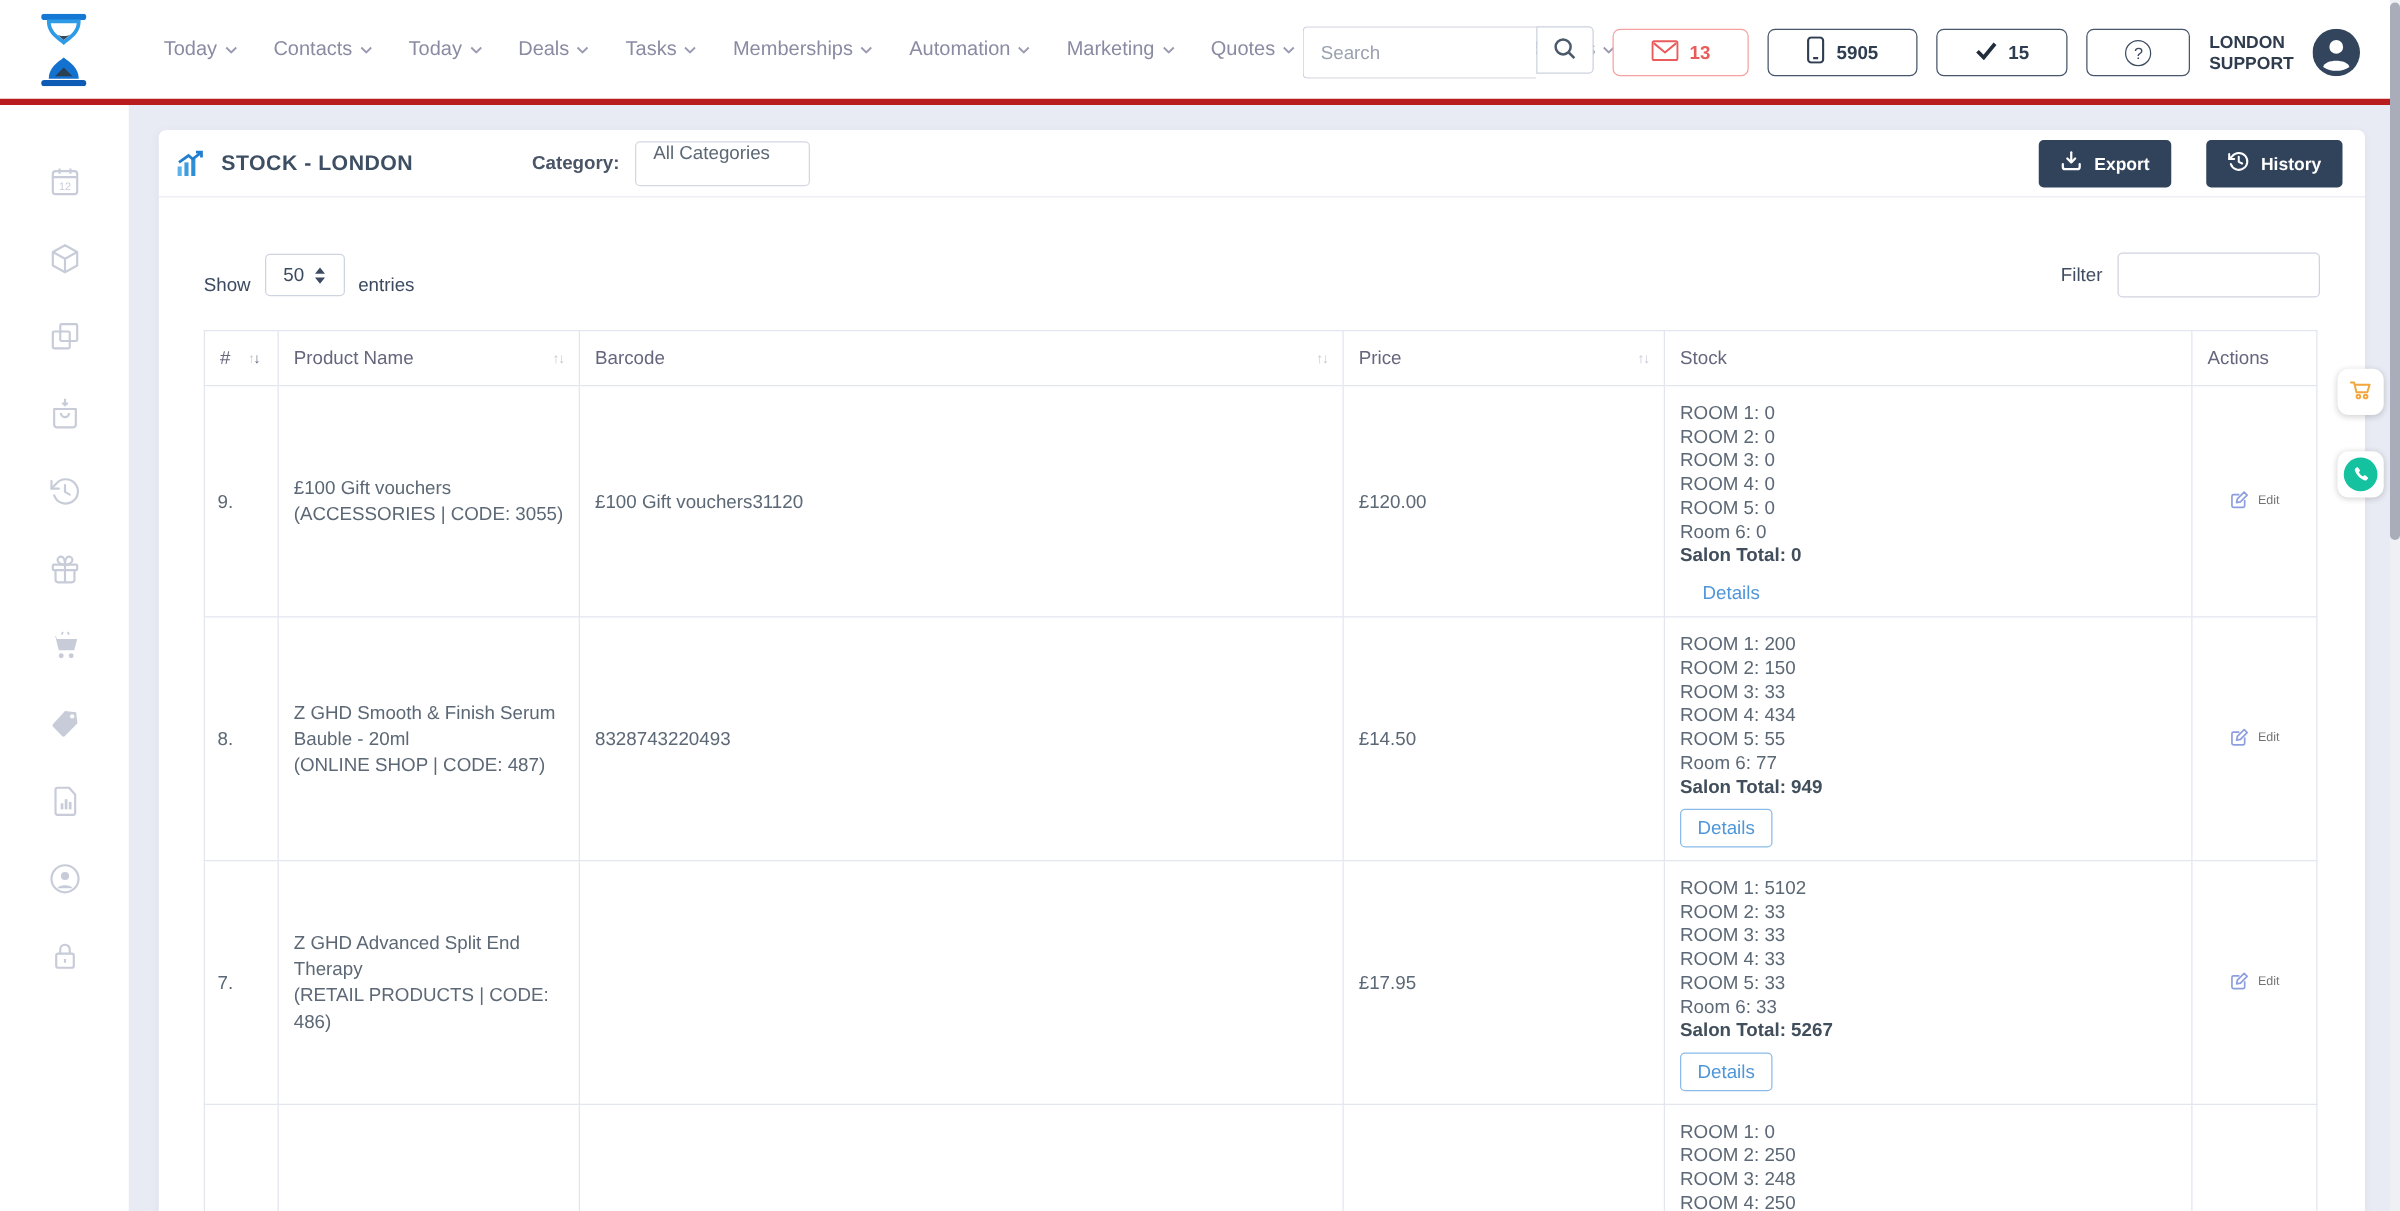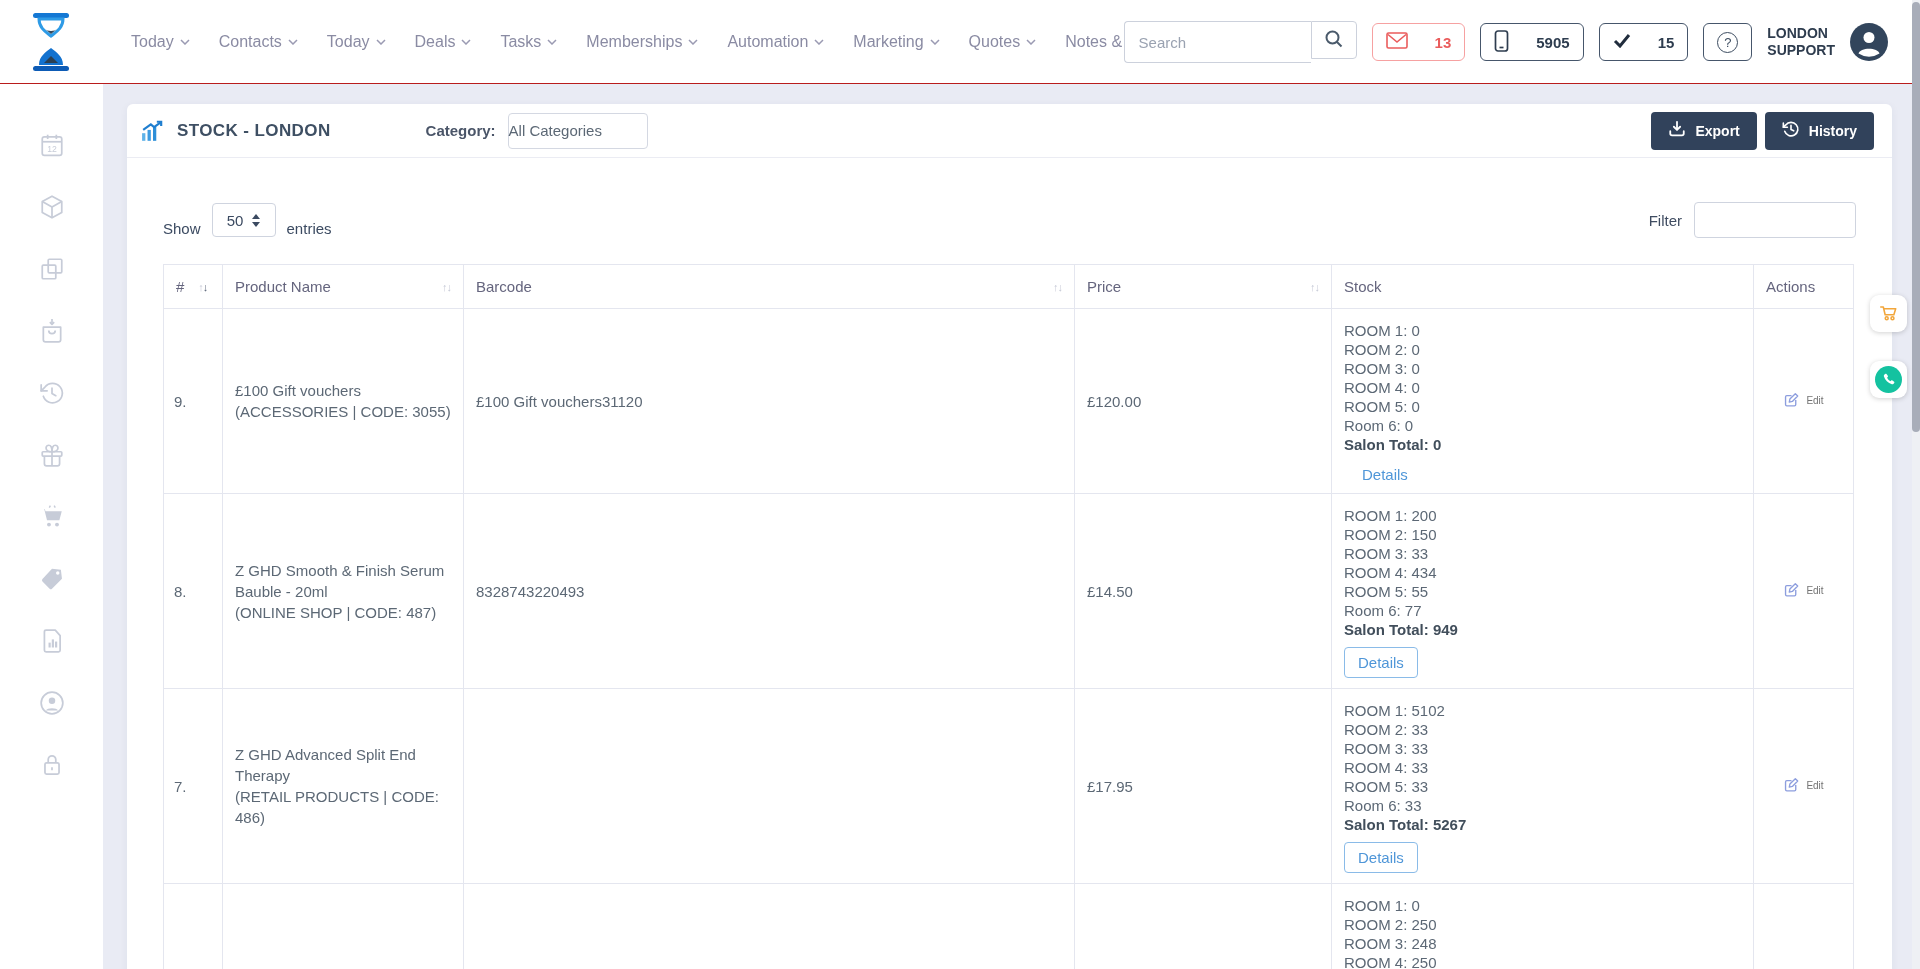--- a/index.html
+++ b/index.html
@@ -1,51 +1,51 @@
 <!DOCTYPE html>
 <html><head>
 <meta charset="utf-8">
 <style>
   *{margin:0;padding:0;box-sizing:border-box}
   html,body{width:1920px;height:969px;overflow:hidden}
   body{background:#e9ebf4;font-family:"Liberation Sans",sans-serif;position:relative}
 
   
-  .topbar{position:absolute;top:0;left:0;width:1920px;height:84px;background:#fff;display:flex;align-items:center;z-index:3;border-bottom:1px solid #b91c1c}
+  .topbar{position:absolute;top:0;left:0;width:1920px;height:84px;background:#fff;display:flex;align-items:center;z-index:3;border-bottom:5px solid #b91c1c}
   .logo{margin-left:31px;width:40px;height:58px;cursor:pointer;flex:none}
   .nav{display:flex;align-items:center;gap:29px;margin-left:60px}
   .nav-item{display:flex;align-items:center;gap:6px;color:#8a8ba3;font-size:16px;cursor:pointer;white-space:nowrap}
   .chev{display:flex;align-items:center}
   .top-right{position:absolute;right:32px;top:0;height:84px;display:flex;align-items:center;gap:15px}
   .search-group{display:flex}
   .search-input{width:187px;height:42px;border:1px solid #ccd1dc;border-right:none;border-radius:4px 0 0 4px;padding:0 14px;font-size:15px;color:#444;outline:none;font-family:inherit}
   .search-input::placeholder{color:#9aa2b1}
   .search-btn{width:46px;height:38px;border:1px solid #ccd1dc;border-radius:0 4px 4px 0;background:#fff;display:flex;align-items:center;justify-content:center;cursor:pointer}
-  .badge{height:38px;border-radius:6px;display:flex;align-items:center;gap:27px;padding:0 13px;font-size:15px;font-weight:bold;cursor:pointer;background:#fff}
+  .badge{height:38px;border-radius:6px;display:flex;align-items:center;gap:9px;padding:0 30px;font-size:15px;font-weight:bold;cursor:pointer;background:#fff}
   .badge.red{border:1px solid #f6a1a1;color:#ea5c5c}
   .badge.dark{border:1px solid #46566b;color:#2e3d4f}
   .qmark{width:21px;height:21px;border:1.5px solid #3c4c60;border-radius:50%;display:flex;align-items:center;justify-content:center;font-size:13px;font-weight:normal;color:#3c4c60}
   .user-name{font-size:14px;font-weight:bold;color:#2e3c4e;line-height:17px}
   .avatar{width:38px;height:38px;cursor:pointer;flex:none}
 
   
   .sidebar{position:absolute;left:0;top:84px;width:103px;height:885px;background:#fff;display:flex;flex-direction:column;align-items:center;padding-top:48px;gap:36px;z-index:2}
   .side-icon{width:26px;height:26px;color:#c7ccd8;cursor:pointer}
   .side-icon svg{width:26px;height:26px;display:block}
 
   
   .card{position:absolute;left:127px;top:104px;width:1765px;height:880px;background:#fff;border-radius:6px;box-shadow:0 2px 8px rgba(40,50,80,.06);z-index:1}
   .card-header{height:54px;display:flex;align-items:center;padding:0 18px 0 14px;border-bottom:1px solid #ebecf3}
   .title-icon{width:26px;height:24px;display:flex;align-items:center}
   .page-title{font-size:17px;font-weight:bold;color:#3e4f63;letter-spacing:.4px;margin-left:10px}
   .category-label{margin-left:95px;font-size:15px;font-weight:bold;color:#4a5568}
-  .category-select{margin-left:12px;width:140px;height:36px;border:1px solid #d4d8e2;border-radius:4px;display:flex;align-items:center;font-size:15px;color:#5c6875;cursor:pointer;background:#fff}
+  .category-select{margin-left:12px;width:140px;height:36px;border:1px solid #d4d8e2;border-radius:4px;display:flex;align-items:flex-start;padding-left:14px;font-size:15px;color:#5c6875;cursor:pointer;background:#fff}
   .spacer{flex:1}
   .btn-dark{height:38px;background:#31425b;color:#fff;border:none;border-radius:4px;display:flex;align-items:center;gap:9px;padding:0 17px;font-size:14px;font-weight:bold;cursor:pointer;font-family:inherit}
-  .btn-dark + .btn-dark{margin-left:8px}
+  .btn-dark + .btn-dark{margin-left:28px}
 
   
   .controls{display:flex;align-items:center;margin:44px 36px 0 36px}
   .show-group{display:flex;align-items:flex-end;gap:11px;font-size:15px;color:#3b4a61}
   .page-size{width:64px;height:34px;border:1px solid #cfd4df;border-radius:4px;display:flex;align-items:center;justify-content:center;gap:9px;cursor:pointer;color:#3b4a61;font-size:15px;background:#fff}
   .stepper{display:flex;flex-direction:column;gap:3px}
   .tri-up{width:0;height:0;border-left:4px solid transparent;border-right:4px solid transparent;border-bottom:5px solid #3b4a61}
   .tri-down{width:0;height:0;border-left:4px solid transparent;border-right:4px solid transparent;border-top:5px solid #3b4a61}
   .filter-group{margin-left:auto;display:flex;align-items:center;gap:12px;font-size:15px;color:#3f4c61}
   .filter-input{width:162px;height:36px;border:1px solid #cfd4df;border-radius:4px;padding:0 10px;font-size:15px;outline:none;font-family:inherit}

